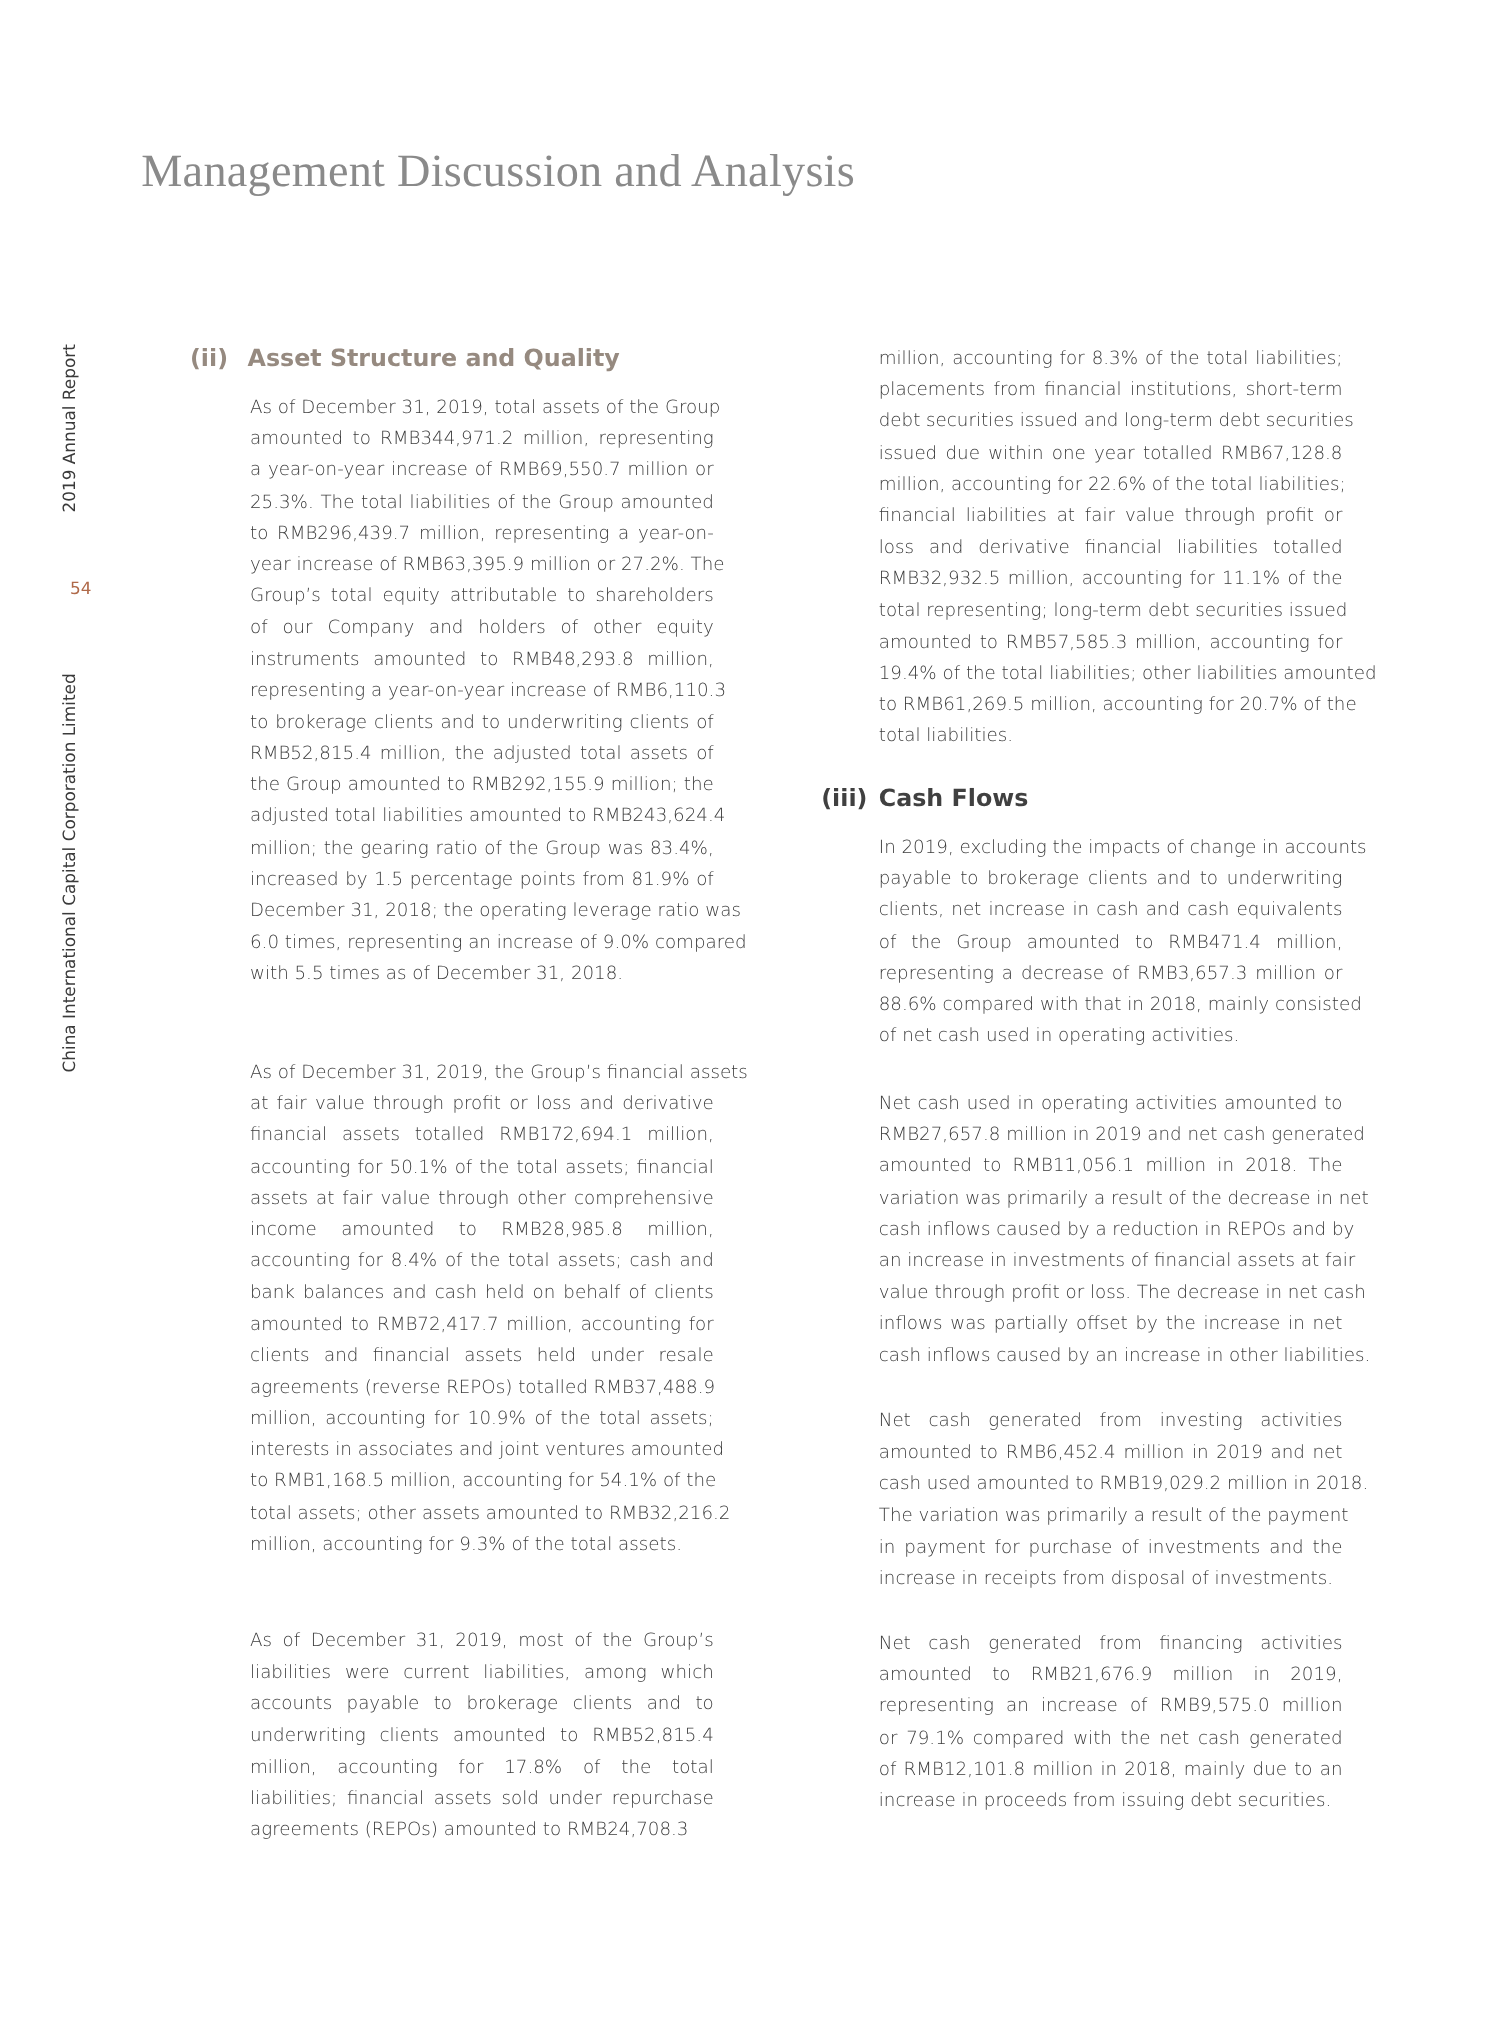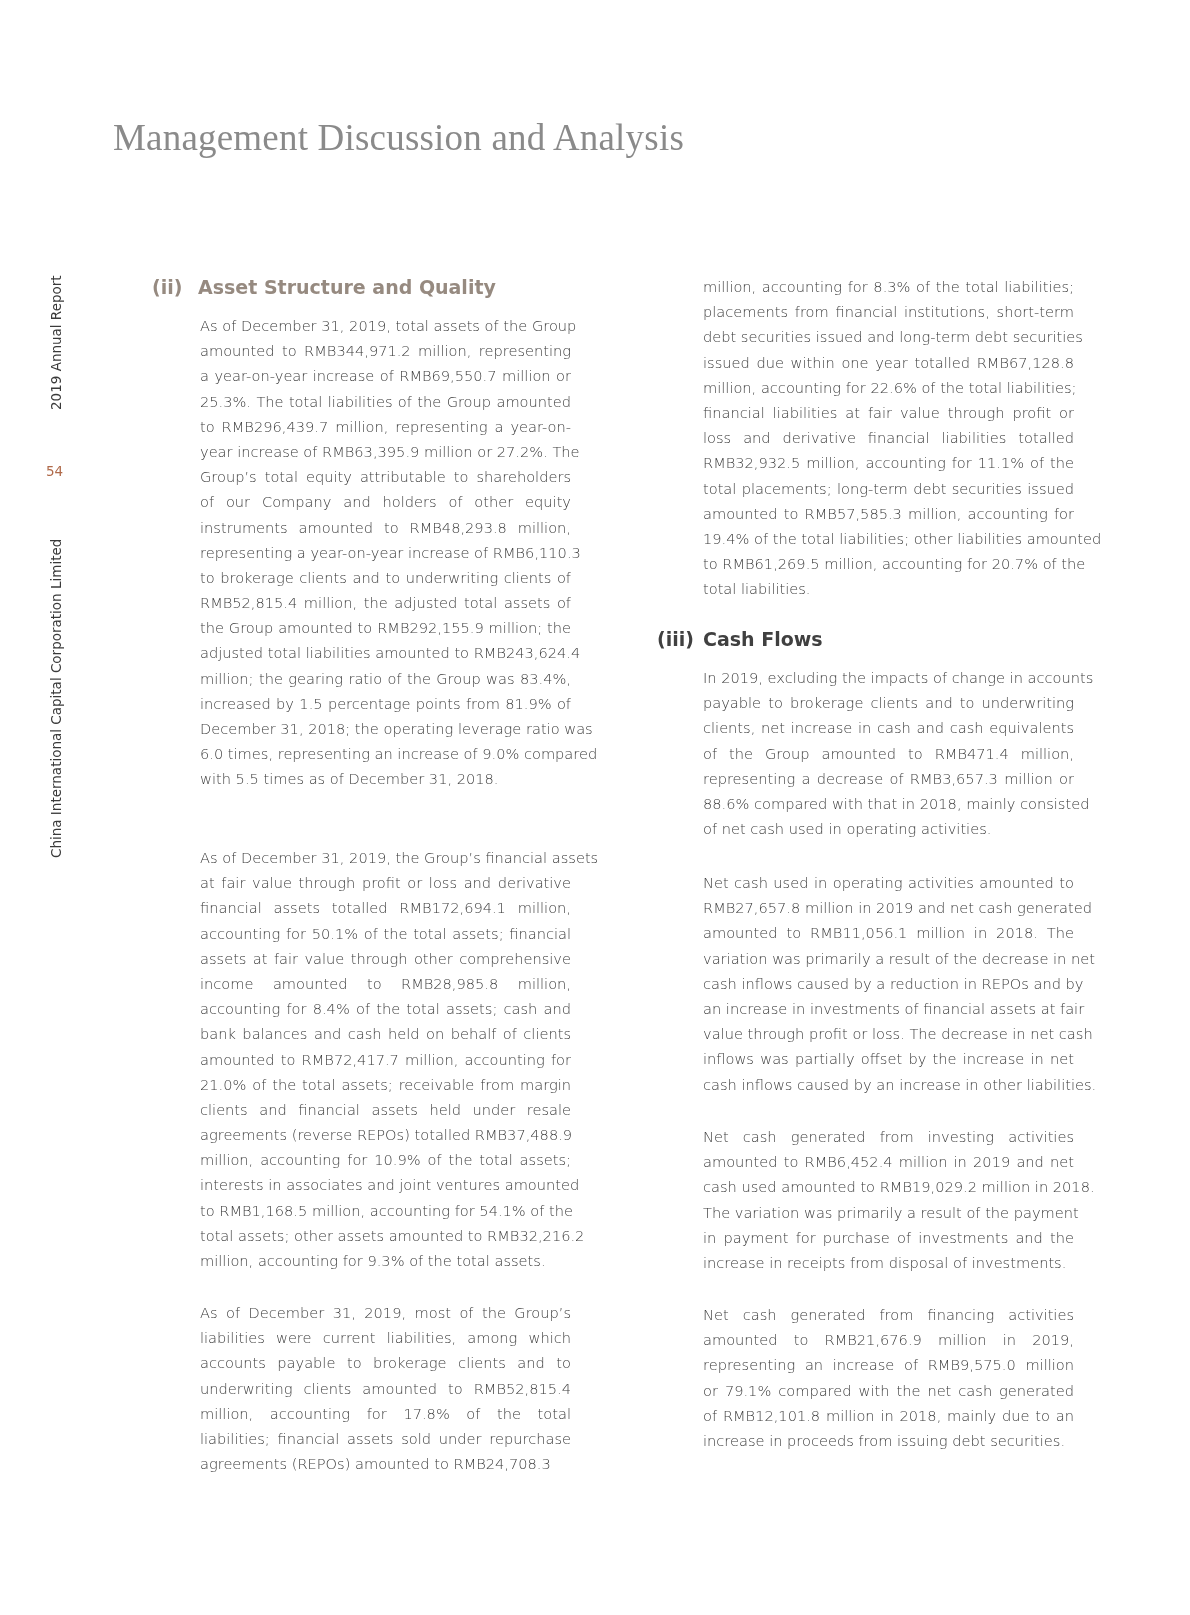--- a/index.html
+++ b/index.html
@@ -39,21 +39,21 @@
       font-size: 13.5px;
       color: #3a3a3a;
       white-space: nowrap;
       transform-origin: left top;
       transform: rotate(-90deg);
     }
     .side-report { left: 4px; top: 410px; }
     .side-company { left: 4px; top: 858px; }
     .side-page {
       position: absolute;
-      left: 2px;
+      left: 12px;
       top: 463px;
       font-size: 13.5px;
       color: #b06a4a;
     }
     .section-heading {
       position: absolute;
       font-family: "DejaVu Sans", "Liberation Sans", sans-serif;
       font-weight: bold;
       font-size: 19px;
       color: #968a80;
@@ -127,21 +127,20 @@
 <div class="para left-para" style="top:845px;">
     <span class="line">As of December 31, 2019, the Group’s financial assets</span>
     <span class="line">at fair value through profit or loss and derivative</span>
     <span class="line">financial assets totalled RMB172,694.1 million,</span>
     <span class="line">accounting for 50.1% of the total assets; financial</span>
     <span class="line">assets at fair value through other comprehensive</span>
     <span class="line">income amounted to RMB28,985.8 million,</span>
     <span class="line">accounting for 8.4% of the total assets; cash and</span>
     <span class="line">bank balances and cash held on behalf of clients</span>
     <span class="line">amounted to RMB72,417.7 million, accounting for</span>
-    <span class="line">21.0% of the total assets; receivable from margin</span>
     <span class="line">clients and financial assets held under resale</span>
     <span class="line">agreements (reverse REPOs) totalled RMB37,488.9</span>
     <span class="line">million, accounting for 10.9% of the total assets;</span>
     <span class="line">interests in associates and joint ventures amounted</span>
     <span class="line">to RMB1,168.5 million, accounting for 54.1% of the</span>
     <span class="line">total assets; other assets amounted to RMB32,216.2</span>
     <span class="line last">million, accounting for 9.3% of the total assets.</span>
   </div>
 <div class="para left-para" style="top:1300px;">
     <span class="line">As of December 31, 2019, most of the Group’s</span>
@@ -155,21 +154,21 @@
 
 <div class="para right-para" style="top:274px;">
     <span class="line">million, accounting for 8.3% of the total liabilities;</span>
     <span class="line">placements from financial institutions, short-term</span>
     <span class="line">debt securities issued and long-term debt securities</span>
     <span class="line">issued due within one year totalled RMB67,128.8</span>
     <span class="line">million, accounting for 22.6% of the total liabilities;</span>
     <span class="line">financial liabilities at fair value through profit or</span>
     <span class="line">loss and derivative financial liabilities totalled</span>
     <span class="line">RMB32,932.5 million, accounting for 11.1% of the</span>
-    <span class="line">total placements; long-term debt securities issued</span>
+    <span class="line">total representing; long-term debt securities issued</span>
     <span class="line">amounted to RMB57,585.3 million, accounting for</span>
     <span class="line">19.4% of the total liabilities; other liabilities amounted</span>
     <span class="line">to RMB61,269.5 million, accounting for 20.7% of the</span>
     <span class="line last">total liabilities.</span>
   </div>
 
 <div class="section-heading" style="left: 657px; top: 628px; color: #404040;">
   <span class="section-num" style="width:46px;">(iii)</span><span class="section-label">Cash Flows</span>
 </div>
 

